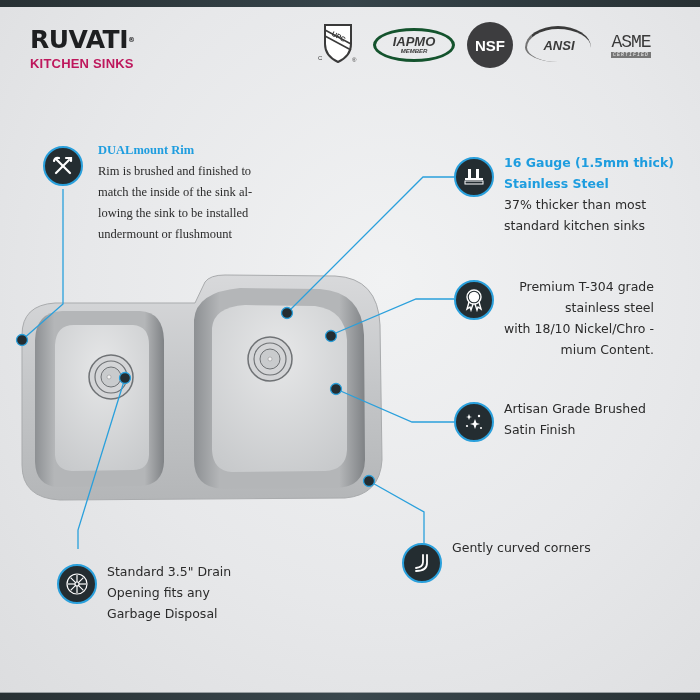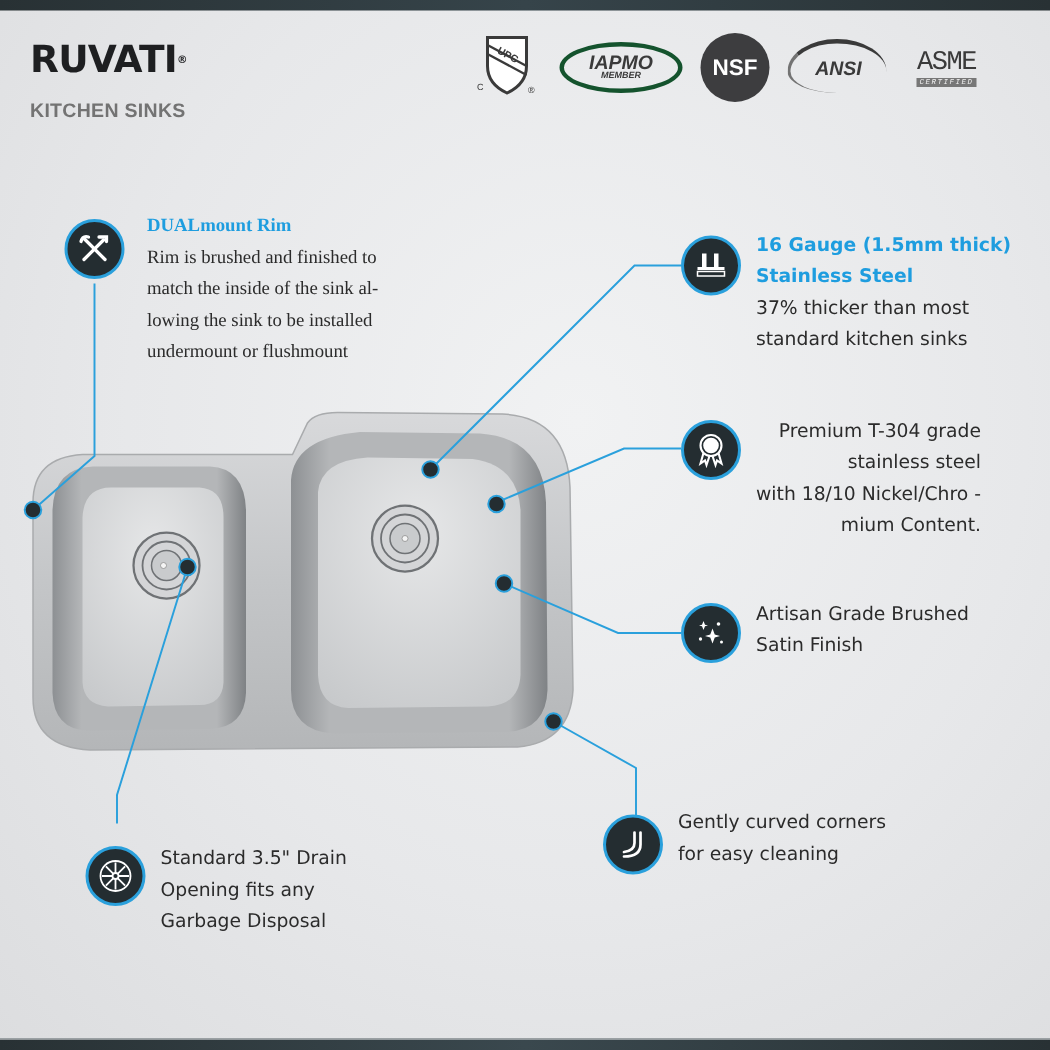--- a/index.html
+++ b/index.html
@@ -1,23 +1,23 @@
 <!DOCTYPE html>
 <html><head>
 <meta charset="utf-8">
 <style>
   html,body{margin:0;padding:0;}
   body{width:700px;height:700px;overflow:hidden;position:relative;font-family:"DejaVu Sans","Liberation Sans",sans-serif;
     background:radial-gradient(ellipse at 55% 40%, #f1f2f3 0%, #e7e8ea 55%, #dcdddf 100%);}
   .topbar{position:absolute;left:0;top:0;width:700px;height:7px;background:linear-gradient(90deg,#283134,#36444a 50%,#283134);}
   .bottombar{position:absolute;left:0;top:692px;width:700px;height:8px;background:linear-gradient(90deg,#283134,#3a484e 50%,#283134);border-top:1px solid #9aa0a3;}
-  .logo{position:absolute;left:20px;top:28px;}
+  .logo{position:absolute;left:30px;top:28px;}
   .logo .brand{font-family:"DejaVu Sans",sans-serif;font-weight:bold;font-size:25px;letter-spacing:-0.5px;color:#1e1f21;line-height:24px;}
   .logo .reg{font-size:7px;vertical-align:bottom;}
-  .logo .sub{font-family:"Liberation Sans",sans-serif;font-weight:bold;font-size:13px;color:#737373;letter-spacing:0.2px;margin-top:14px;}
+  .logo .sub{font-family:"Liberation Sans",sans-serif;font-weight:bold;font-size:13px;color:#be185d;letter-spacing:0.2px;margin-top:4px;}
   .certs{position:absolute;top:20px;left:315px;width:345px;height:48px;}
   .cert{position:absolute;display:flex;align-items:center;justify-content:center;color:#3a3a3a;font-family:"Liberation Sans",sans-serif;}
   .upc{left:3px;top:3px;width:40px;height:40px;}
   .iapmo{left:58px;top:8px;width:82px;height:34px;border:3px solid #14532d;border-radius:50%;box-sizing:border-box;flex-direction:column;font-weight:bold;font-style:italic;}
   .iapmo .t1{font-size:13px;line-height:12px;font-weight:900;}
   .iapmo .t2{font-size:6px;line-height:7px;}
   .nsf{left:152px;top:2px;width:46px;height:46px;border-radius:50%;background:#3d3d3f;color:#fff;font-weight:bold;font-size:15px;}
   .ansi{left:210px;top:6px;width:66px;height:36px;font-weight:900;font-style:italic;font-size:13px;border-top:3px solid #3a3a3a;border-left:2px solid #737373;border-radius:50% 50% 0 50%/60% 60% 0 40%;box-sizing:border-box;}
   .asme{left:285px;top:6px;width:62px;height:38px;flex-direction:column;font-family:Liberation Mono, monospace;}
   .asme .t1{font-size:18px;line-height:20px;letter-spacing:-1px;}
@@ -182,21 +182,20 @@
 </div>
 
 <div class="icon-circle" style="left:402px;top:543px;">
   <svg width="22" height="22" viewBox="0 0 22 22" fill="none" stroke="#fff" stroke-width="1.8" stroke-linecap="round">
     <path d="M12 3 L12 10 Q12 15 5 16"></path>
       <path d="M16 3 L16 11 Q16 19 5 19"></path>
   </svg>
 </div>
 <div class="feature" style="left:452px;top:537px;">
   <div>Gently curved corners</div>
-  <div>for easy cleaning</div>
 </div>
 
 <div class="icon-circle" style="left:57px;top:564px;">
   <svg width="26" height="26" viewBox="0 0 26 26" fill="none" stroke="#fff" stroke-width="1.2">
     <circle cx="13" cy="13" r="10"></circle>
       <circle cx="13" cy="13" r="2"></circle>
     <g>
       <line x1="13" y1="4" x2="13" y2="11"></line>
         <line x1="13" y1="15" x2="13" y2="22"></line>
       <line x1="4" y1="13" x2="11" y2="13"></line>

